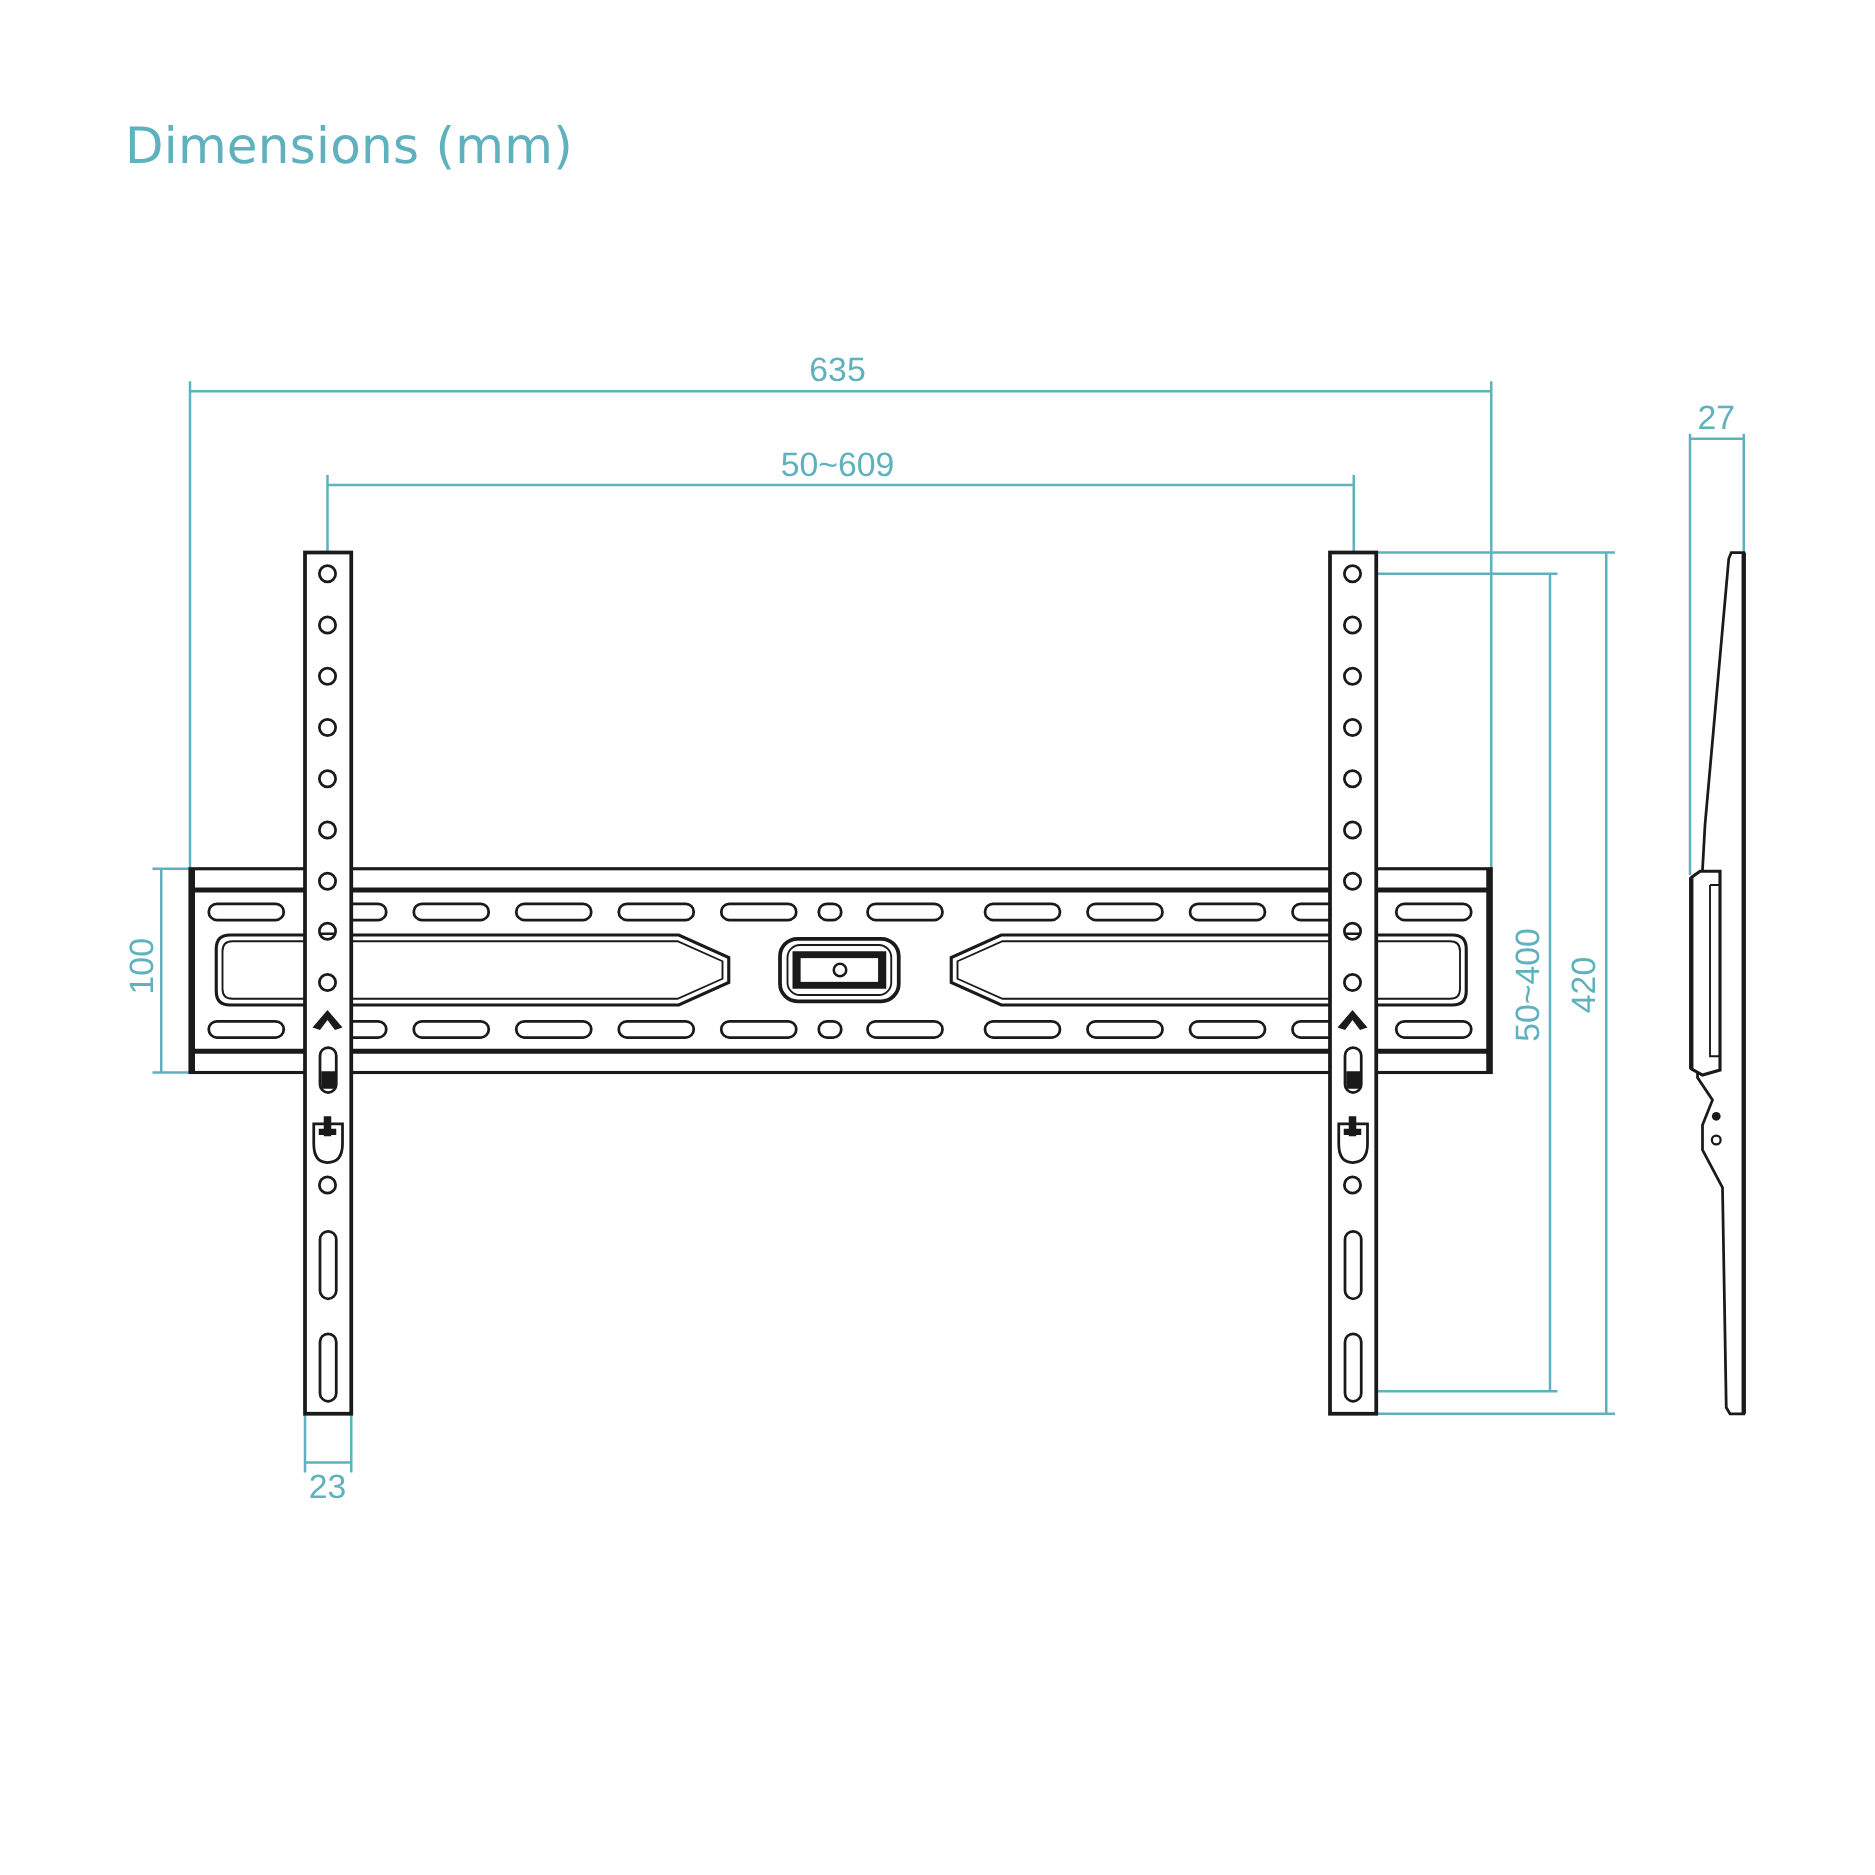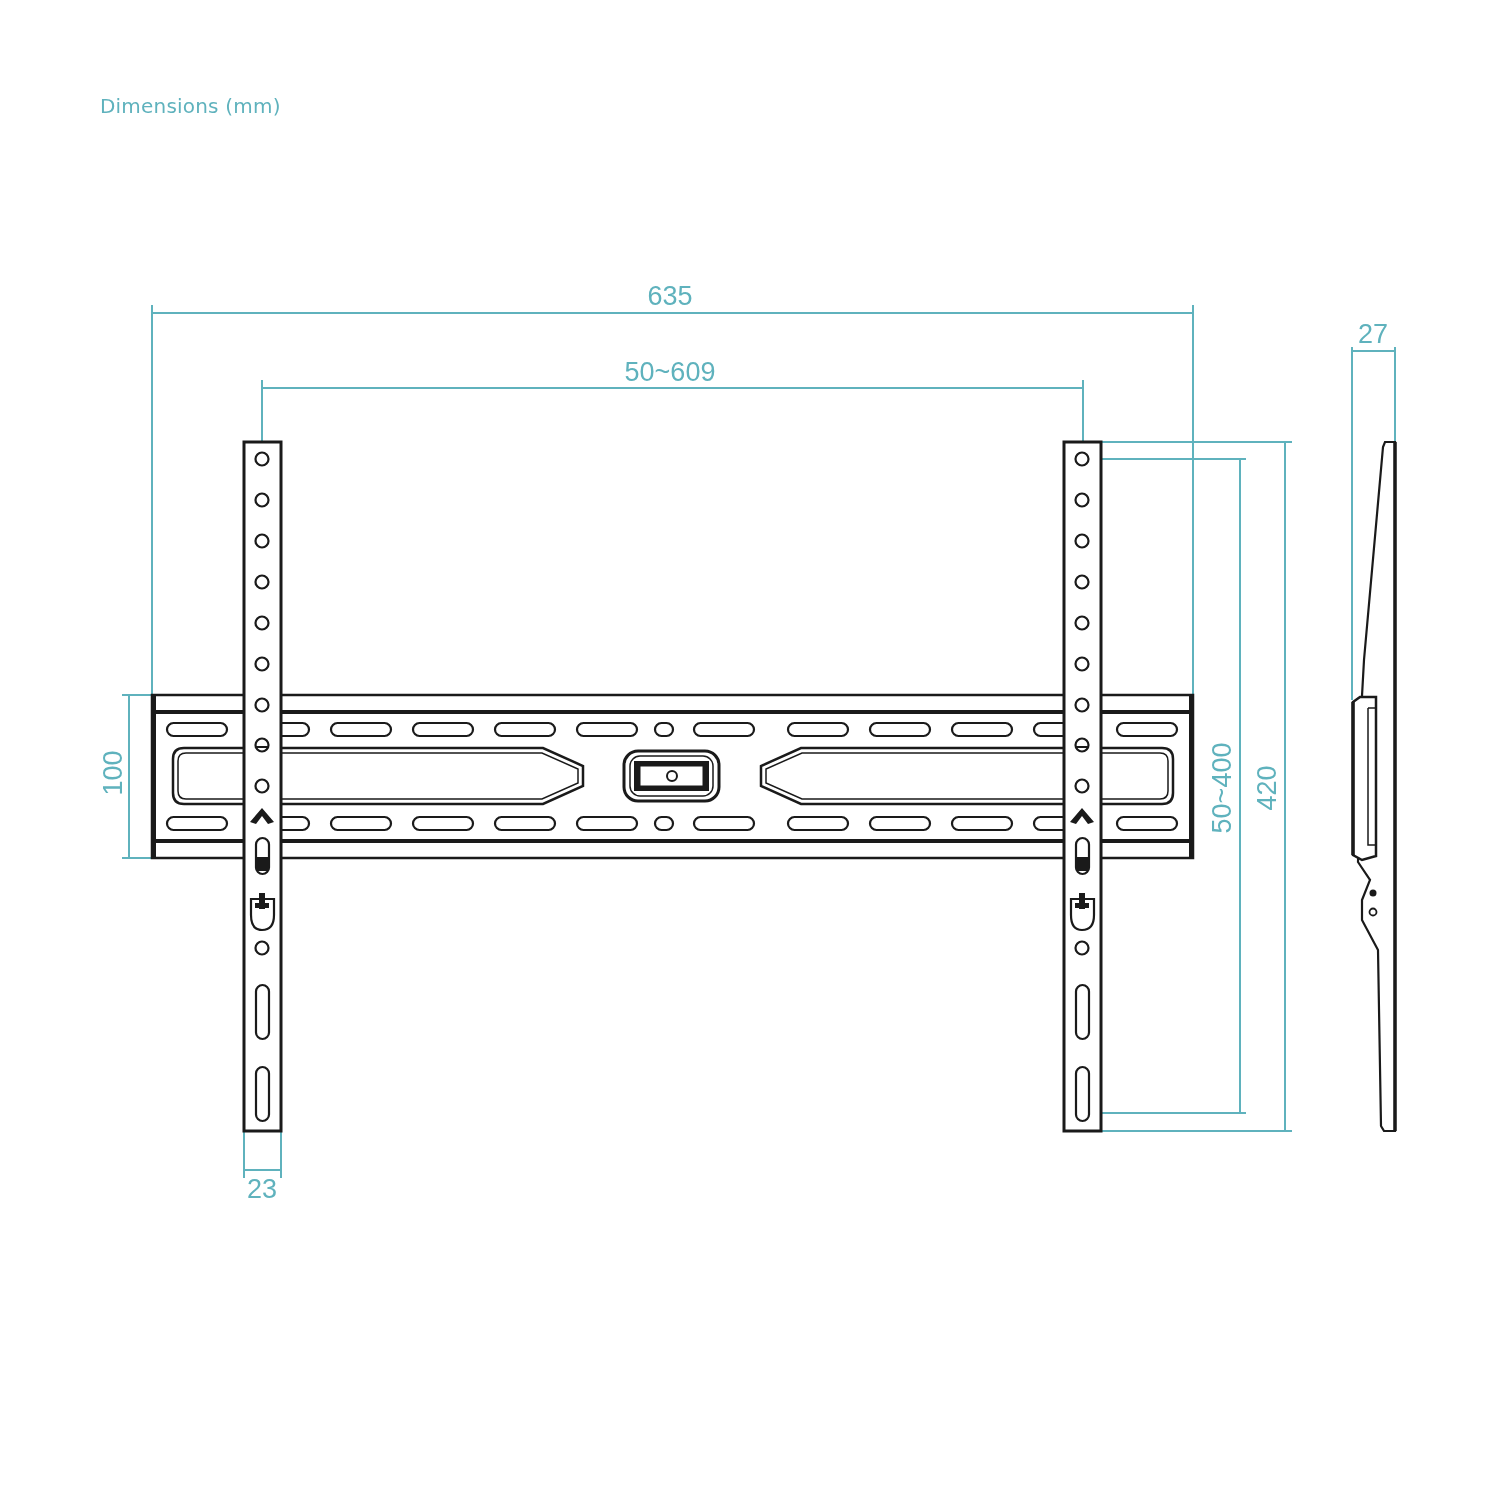--- a/index.html
+++ b/index.html
@@ -1,17 +1,17 @@
 <!DOCTYPE html>
 <html><head>
 <meta charset="utf-8">
 <style>
   html, body { margin: 0; padding: 0; background: #ffffff; }
   body { width: 1500px; height: 1500px; position: relative; overflow: hidden; font-family: "DejaVu Sans", sans-serif; }
-  .title { position: absolute; left: 100px; top: 94px; font-size: 20px; color: #5fb2bd; font-family: "DejaVu Sans", sans-serif; letter-spacing: 0.2px; }
+  .title { position: absolute; left: 100px; top: 94px; font-size: 40px; color: #5fb2bd; font-family: "DejaVu Sans", sans-serif; letter-spacing: 0.2px; }
   svg { position: absolute; left: 0; top: 0; }
   .dim-line { stroke: #5fb2bd; stroke-width: 2; fill: none; }
   .dim-text { fill: #5fb2bd; font-family: "Liberation Sans", sans-serif; font-size: 27px; }
   .part { stroke: #1a1a1a; stroke-width: 2.5; fill: #ffffff; }
   .part-thick { stroke: #1a1a1a; stroke-width: 4; fill: none; }
   .hole { stroke: #1a1a1a; stroke-width: 2.2; fill: #ffffff; }
   .slot { stroke: #1a1a1a; stroke-width: 2.2; fill: #ffffff; }
   .dark { fill: #1a1a1a; stroke: none; }
 </style>
 </head>

